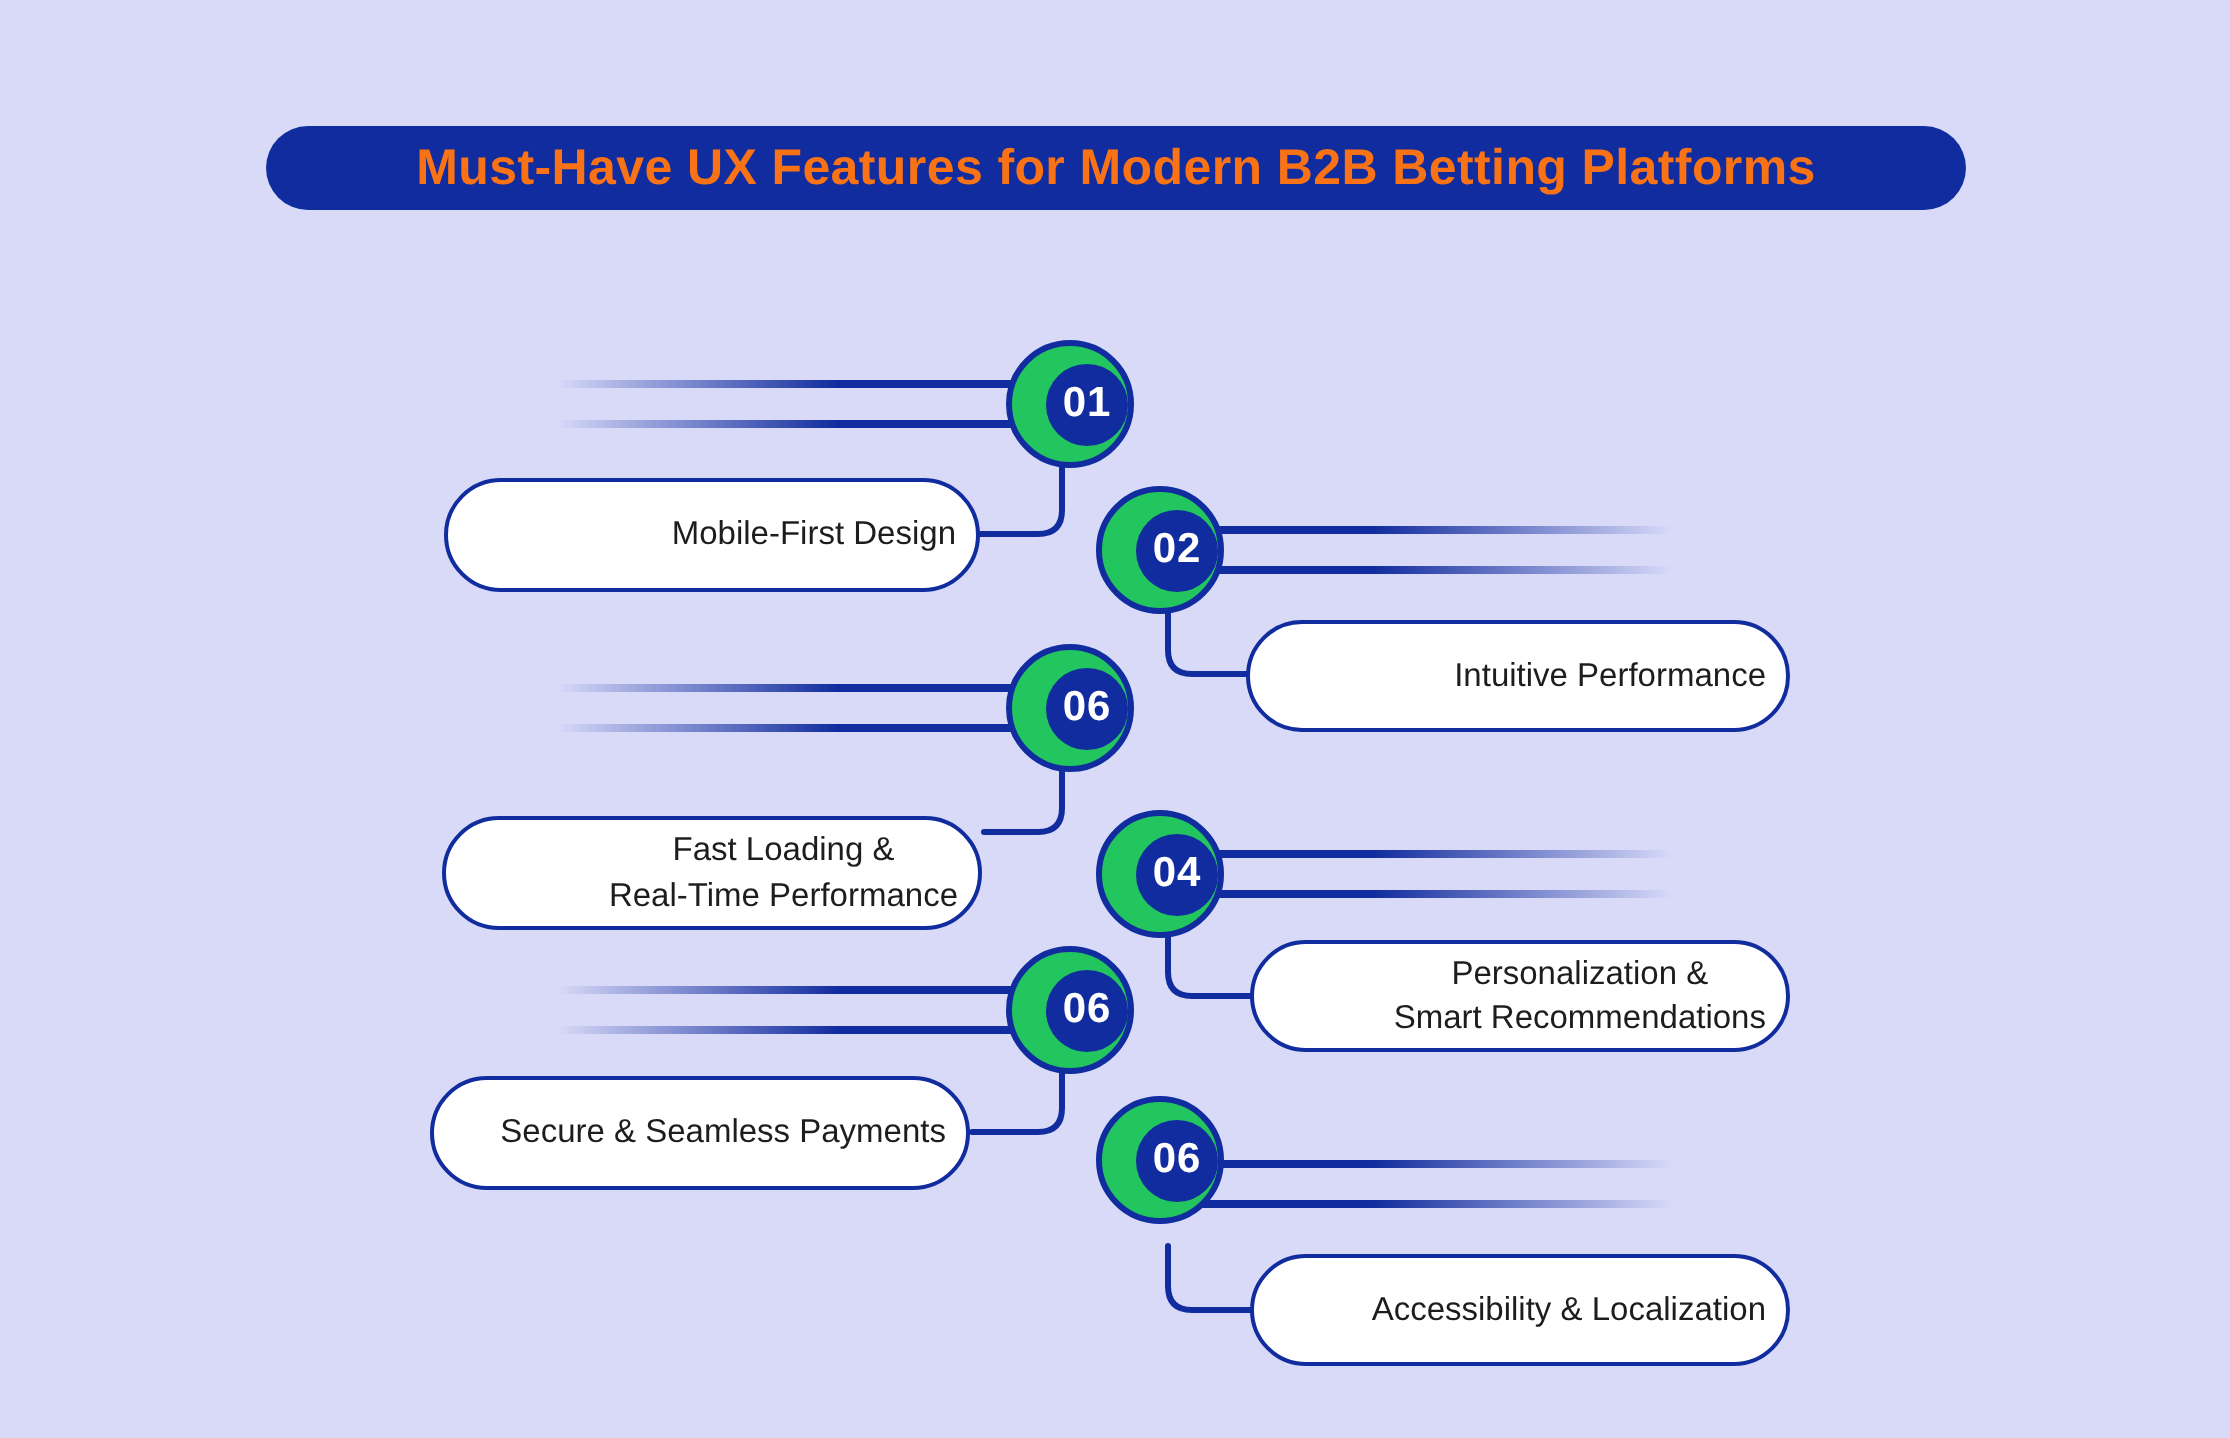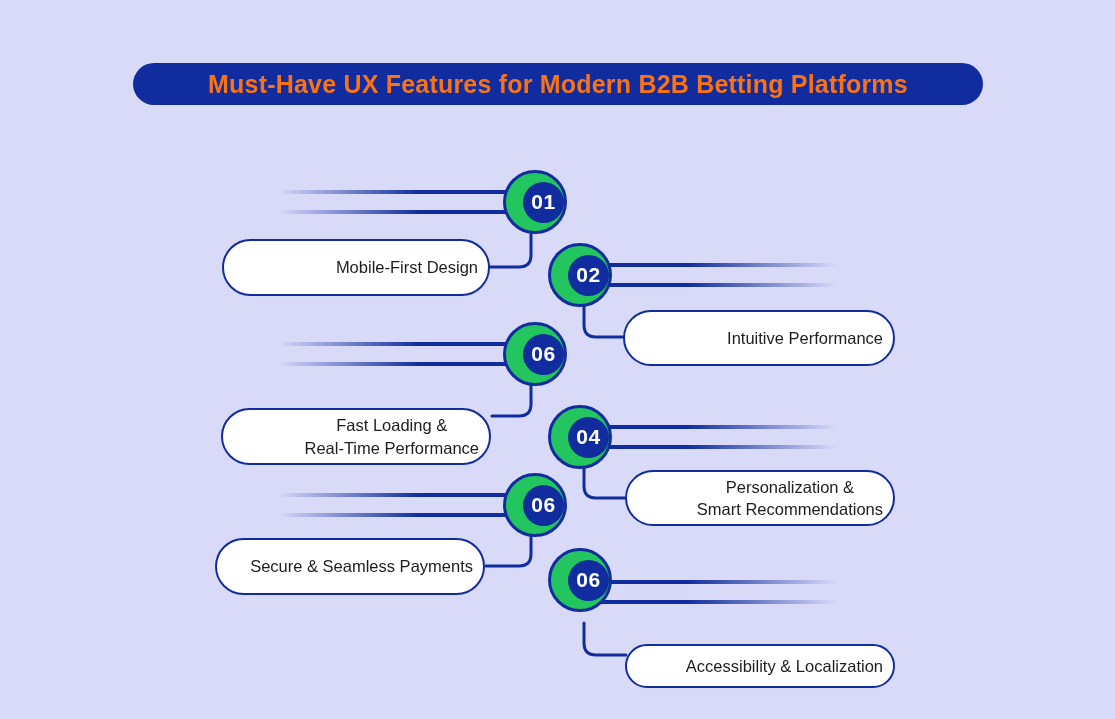--- a/index.html
+++ b/index.html
@@ -106,15 +106,15 @@
 </div>
 <div class="pill" style="left:215px;top:538px;width:270px;height:57px;">
   <span>Secure &amp; Seamless Payments</span>
 </div>
 
 <div class="line fade-right" style="left:580px;top:580px;width:267px;"></div>
 <div class="line fade-right" style="left:580px;top:600px;width:267px;"></div>
 <div class="circle" style="left:548px;top:548px;">
   <div class="inner">06</div>
 </div>
-<div class="pill" style="left:625px;top:644px;width:270px;height:44px;">
+<div class="pill" style="left:625px;top:627px;width:270px;height:56px;">
   <span>Accessibility &amp; Localization</span>
 </div>
 
 </body></html>

